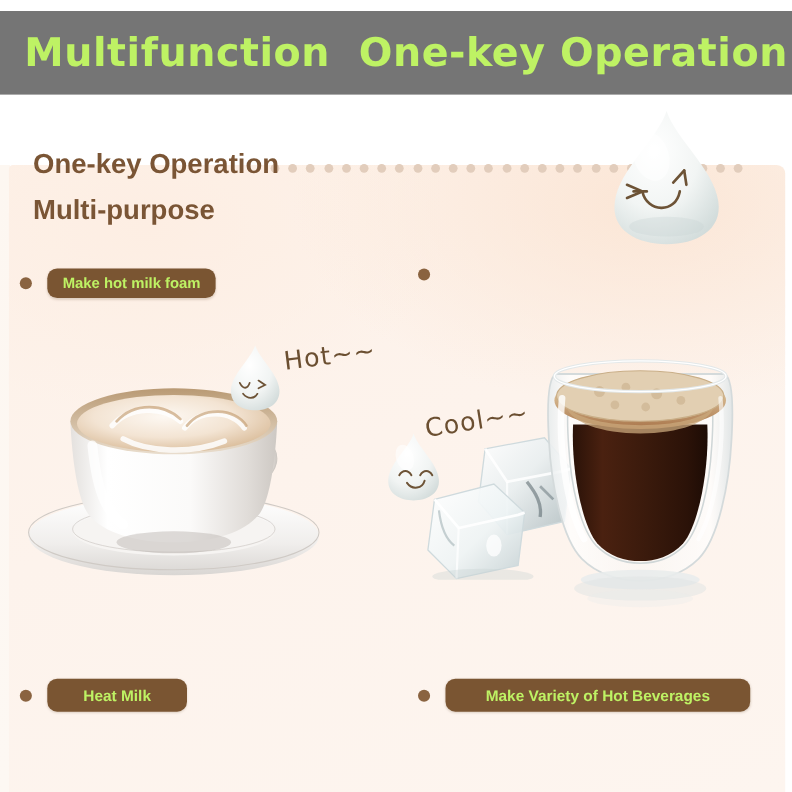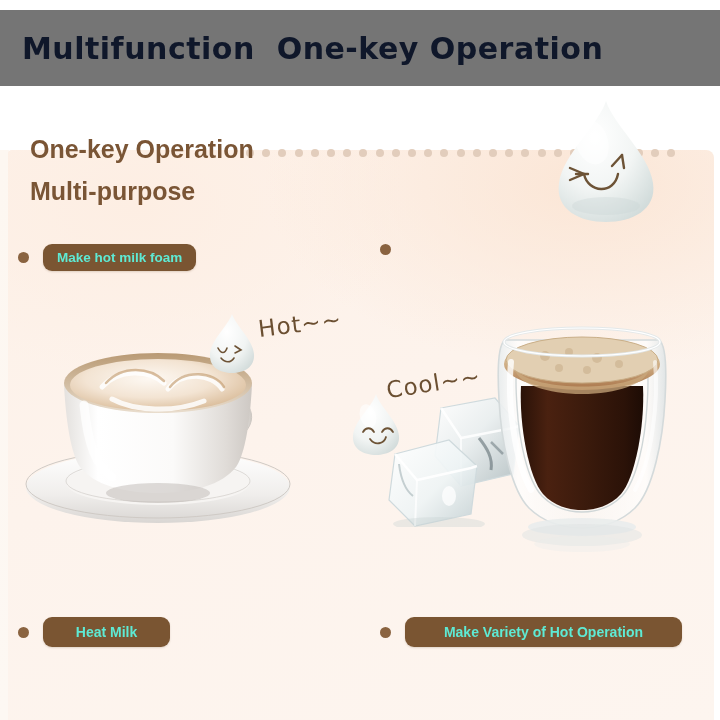--- a/index.html
+++ b/index.html
@@ -31,22 +31,22 @@
     top: 10px;
     width: 720px;
     height: 76px;
     background: #757575;
     display: flex;
     align-items: center;
     box-sizing: border-box;
     padding-left: 22px;
   }
   .header-title {
-    color: #0f172a;
-    font-size: 30px;
+    color: #bef264;
+    font-size: 36px;
     font-weight: bold;
     letter-spacing: 0.5px;
     white-space: pre;
     font-family: "DejaVu Sans", sans-serif;
   }
 
   
   .cream-panel {
     position: absolute;
     left: 8px;
@@ -124,21 +124,21 @@
   .badge-bullet {
     width: 11px;
     height: 11px;
     border-radius: 50%;
     background: #8a6340;
     flex: 0 0 auto;
   }
   .badge-pill {
     margin-left: 14px;
     background: #7a5532;
-    color: #5eead4;
+    color: #bef264;
     border-radius: 9px;
     font-size: 13.5px;
     font-weight: bold;
     white-space: nowrap;
     display: flex;
     align-items: center;
     justify-content: center;
     box-sizing: border-box;
     box-shadow: 0 1px 2px rgba(90,60,30,0.18);
   }
@@ -425,16 +425,16 @@
     <span class="badge-bullet"></span>
   </div>
 
   <div class="badge-row" id="badge-heat-milk">
     <span class="badge-bullet"></span>
     <span class="badge-pill">Heat Milk</span>
   </div>
 
   <div class="badge-row" id="badge-beverages">
     <span class="badge-bullet"></span>
-    <span class="badge-pill">Make Variety of Hot Operation</span>
+    <span class="badge-pill">Make Variety of Hot Beverages</span>
   </div>
 
 </div>
 
 </body></html>

